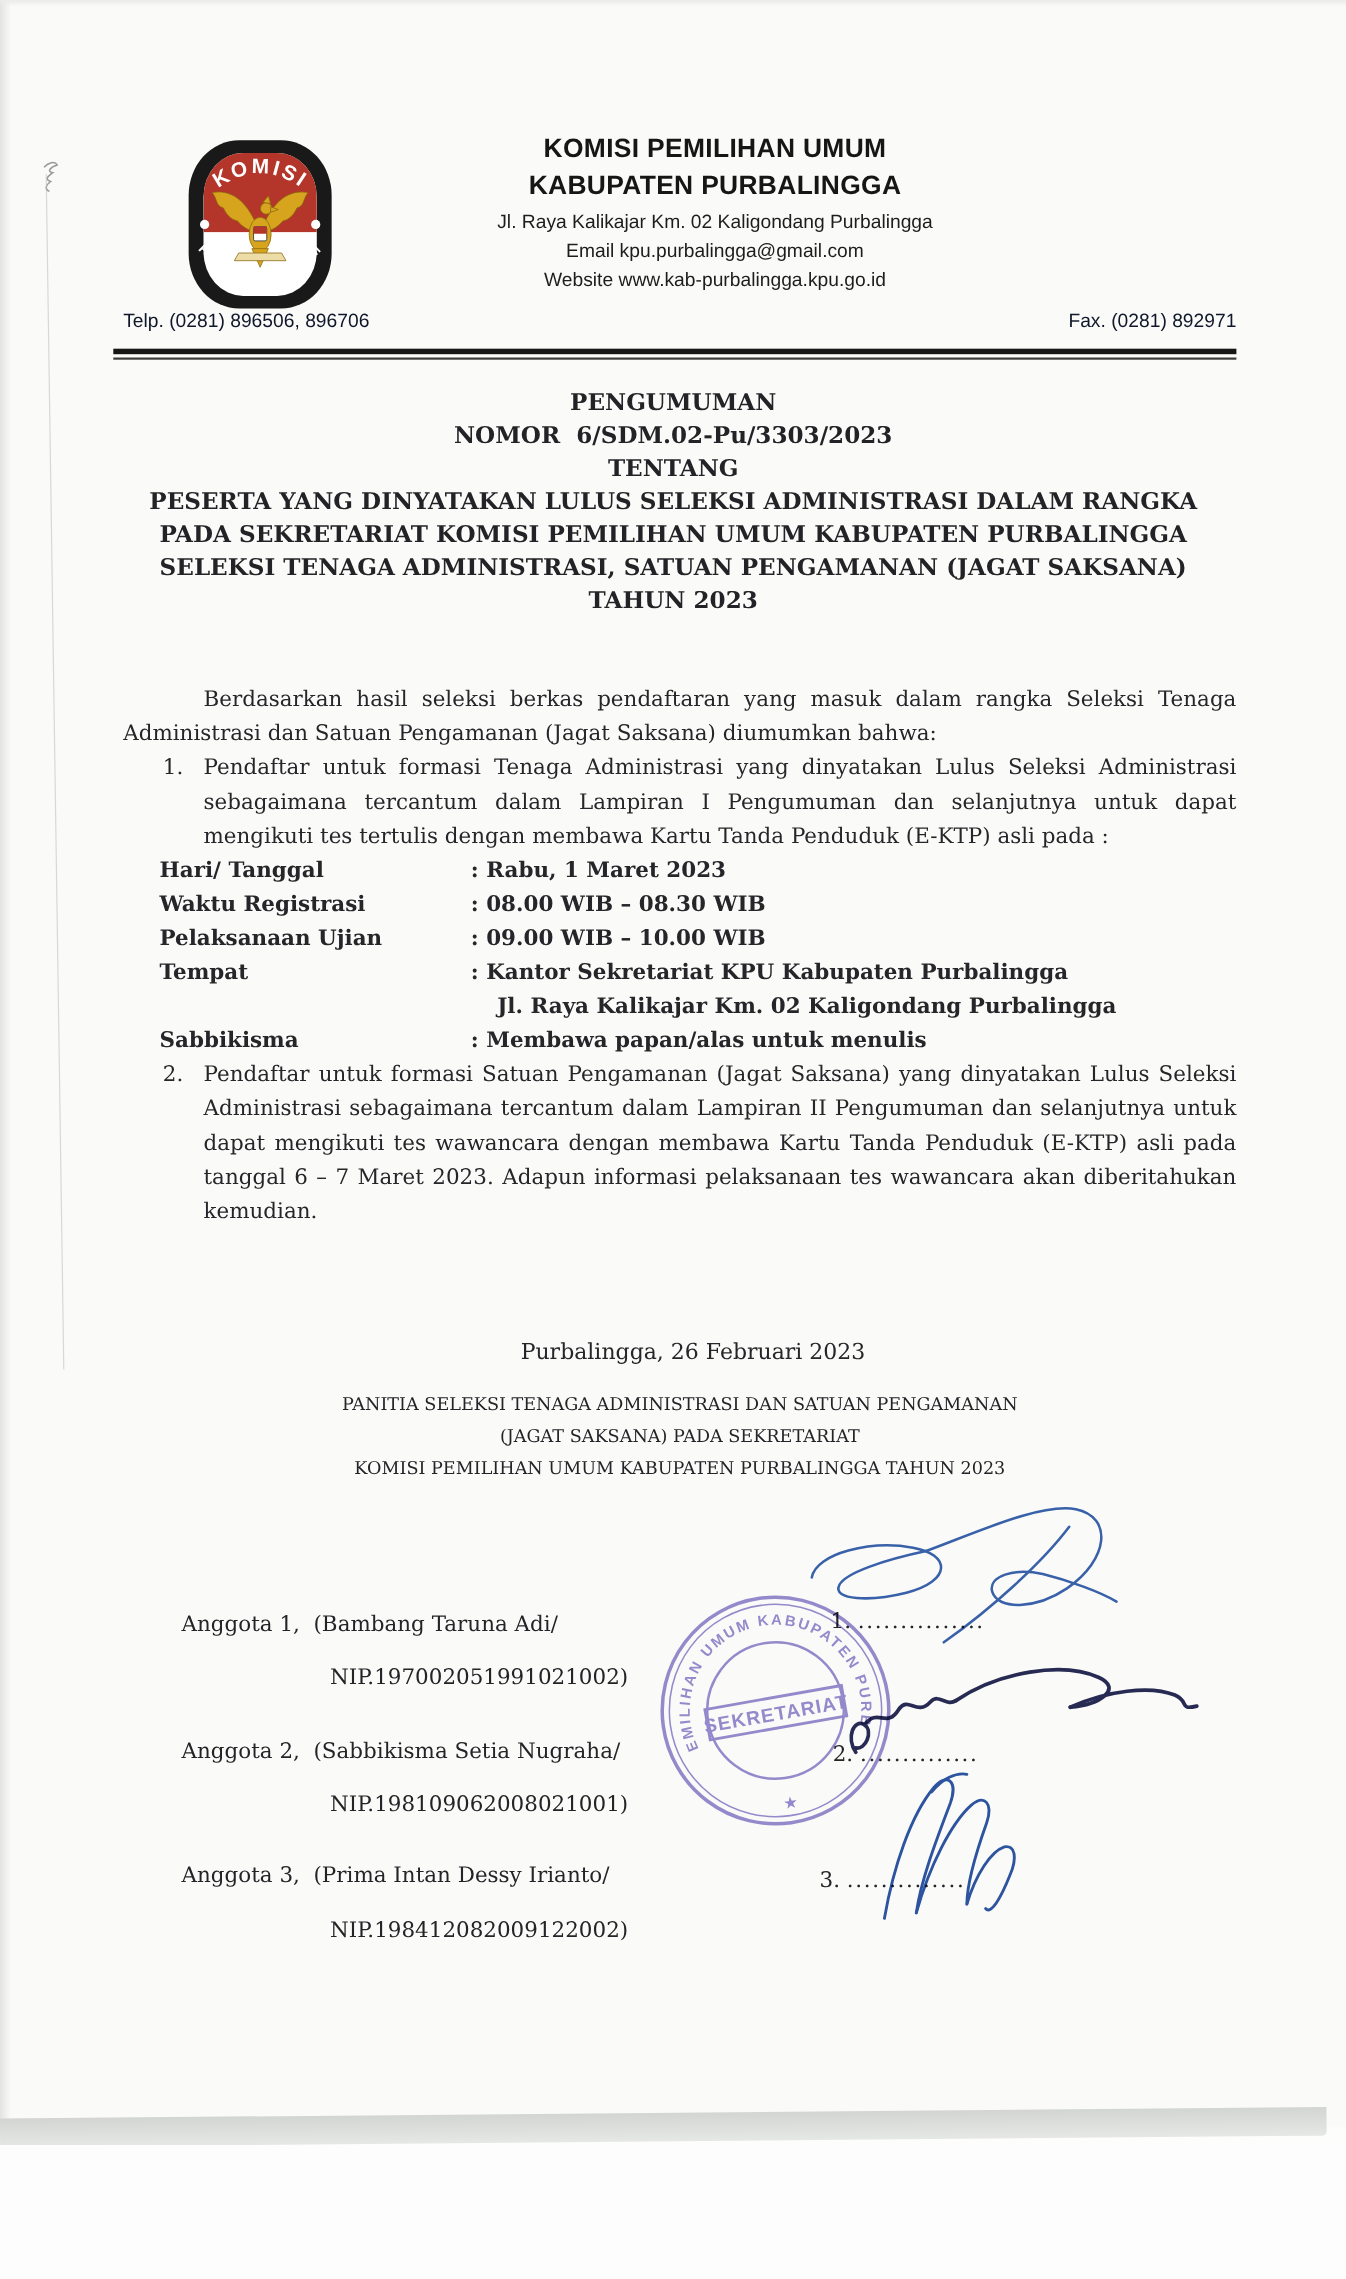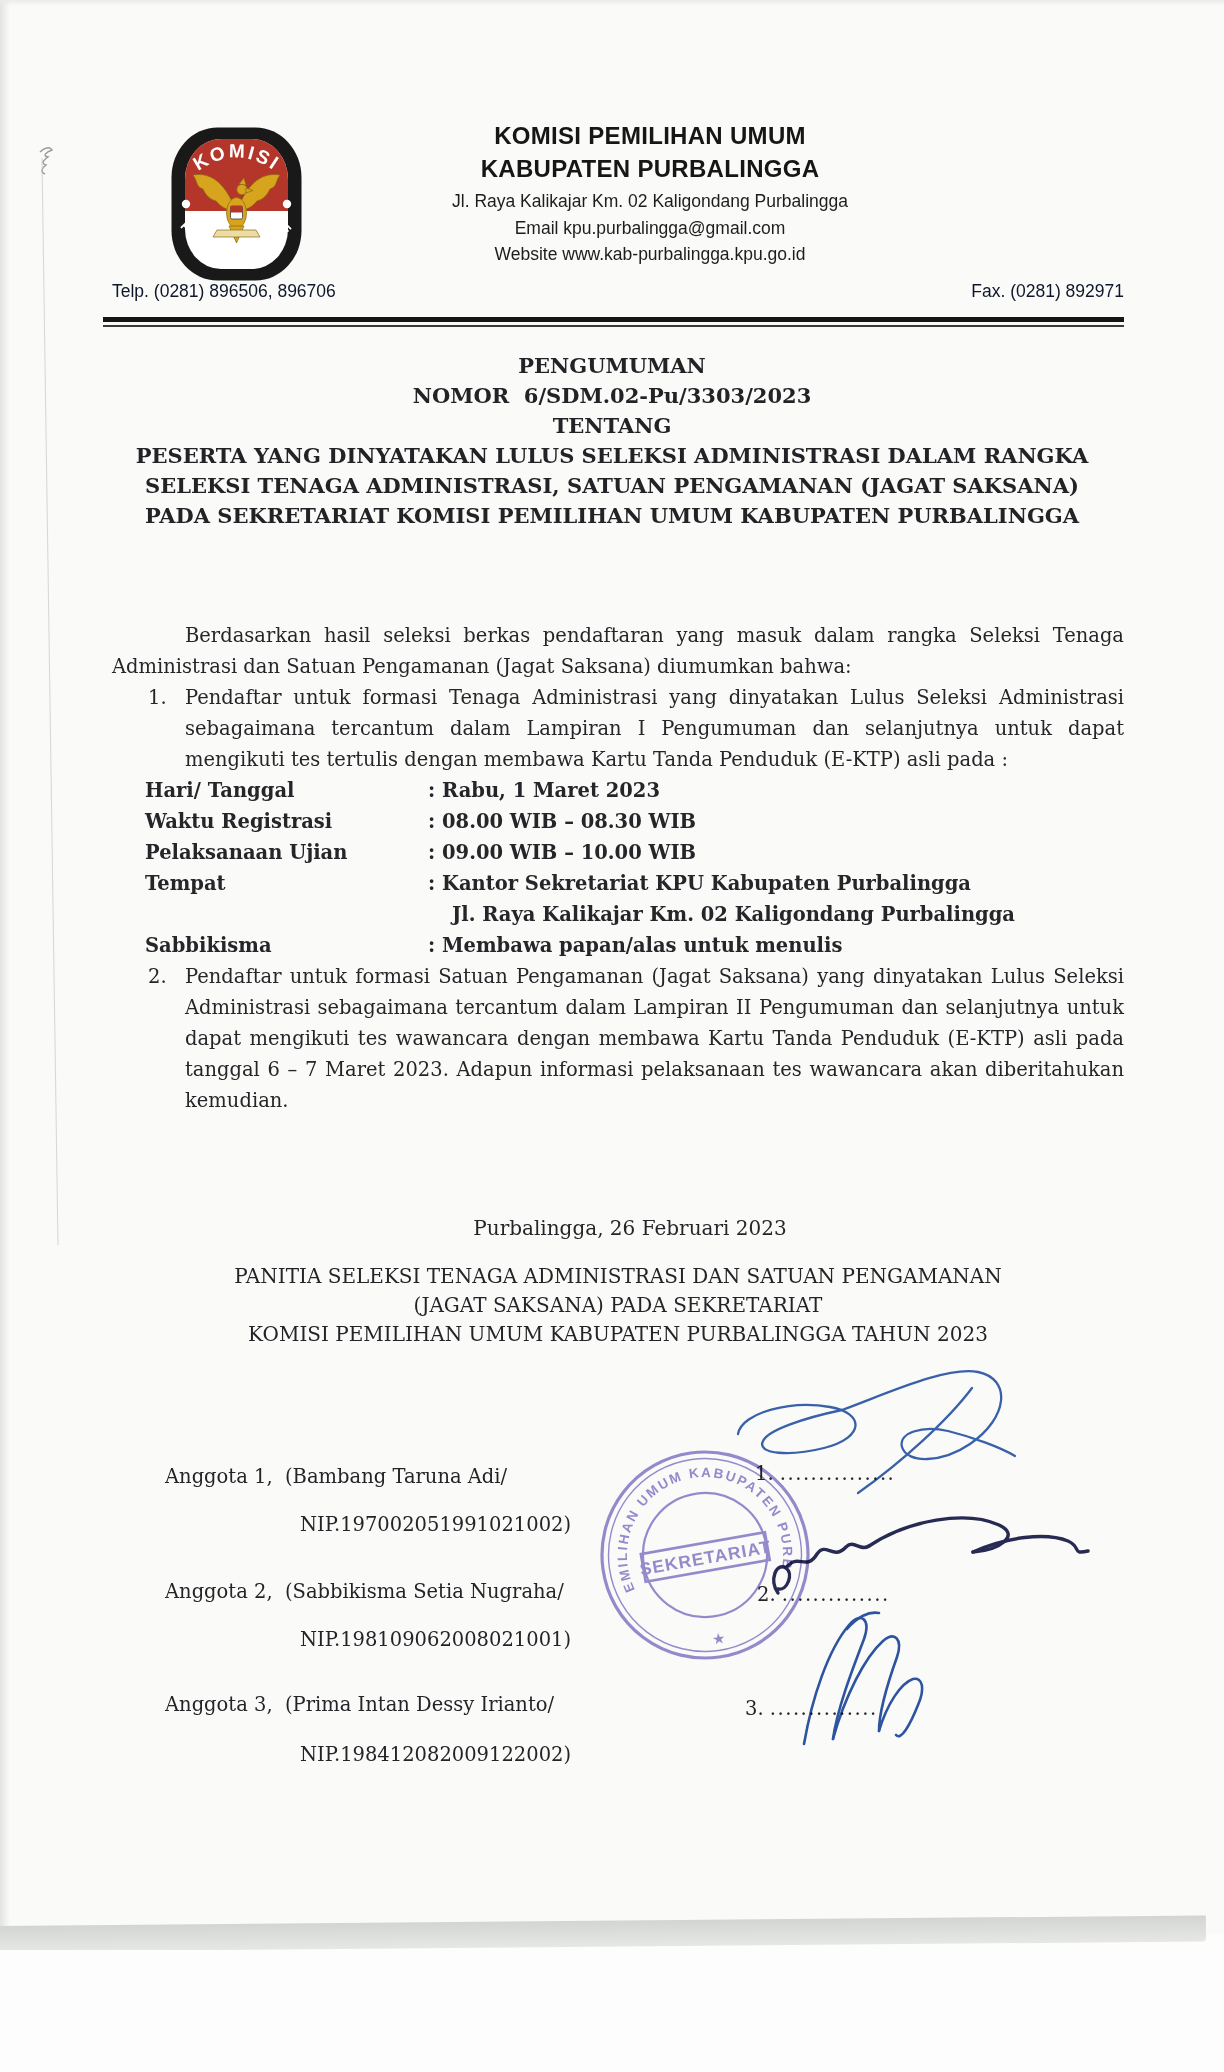--- a/index.html
+++ b/index.html
@@ -41,21 +41,21 @@
   .list-item{position:relative;padding-left:73px;margin:0;}
   .list-num{position:absolute;left:36px;top:0;}
   .schedule{margin-left:33px;text-align:left;font-weight:bold;}
   .srow-label{display:inline-block;width:283px;}
   .srow-cont{margin-left:307px;}
 
   
   .place-date{left:106px;top:1216px;width:1012px;padding-left:36px;box-sizing:border-box;
               text-align:center;font-size:20px;}
   .committee{left:100px;top:1262px;width:1036px;text-align:center;
-             font-size:20px;line-height:29px;color:#242428;}
+             font-size:16px;line-height:29px;color:#242428;}
 
   
   .sig-text{font-size:19.5px;color:#242428;}
   .dots{letter-spacing:1.5px;}
 
   svg text{user-select:none;}
   .stamp-svg{mix-blend-mode:multiply;opacity:0.85;}
   .ink-svg{mix-blend-mode:multiply;}
 
   .fold-svg{opacity:0.55;}
@@ -125,22 +125,23 @@
     <div class="abs contact fax">Fax. (0281) 892971</div>
     <div class="abs rule-thick"></div>
     <div class="abs rule-thin"></div>
   </div>
 
   <div class="abs title-block">
     <div>PENGUMUMAN</div>
     <div class="pre">NOMOR  6/SDM.02-Pu/3303/2023</div>
     <div>TENTANG</div>
     <div>PESERTA YANG DINYATAKAN LULUS SELEKSI ADMINISTRASI DALAM RANGKA</div>
+    <div>PADA SEKRETARIAT KOMISI PEMILIHAN UMUM KABUPATEN PURBALINGGA</div>
     <div>SELEKSI TENAGA ADMINISTRASI, SATUAN PENGAMANAN (JAGAT SAKSANA)</div>
-    <div>PADA SEKRETARIAT KOMISI PEMILIHAN UMUM KABUPATEN PURBALINGGA</div>
+    <div>TAHUN 2023</div>
   </div>
 
   <div class="abs body-flow">
     <p class="intro">Berdasarkan hasil seleksi berkas pendaftaran yang masuk dalam rangka Seleksi Tenaga Administrasi dan Satuan Pengamanan (Jagat Saksana) diumumkan bahwa:</p>
 
     <div class="list-item">
       <span class="list-num">1.</span>
       <span>Pendaftar untuk formasi Tenaga Administrasi yang dinyatakan Lulus Seleksi Administrasi sebagaimana tercantum dalam Lampiran I Pengumuman dan selanjutnya untuk dapat mengikuti tes tertulis dengan membawa Kartu Tanda Penduduk (E-KTP) asli pada :</span>
     </div>
 

